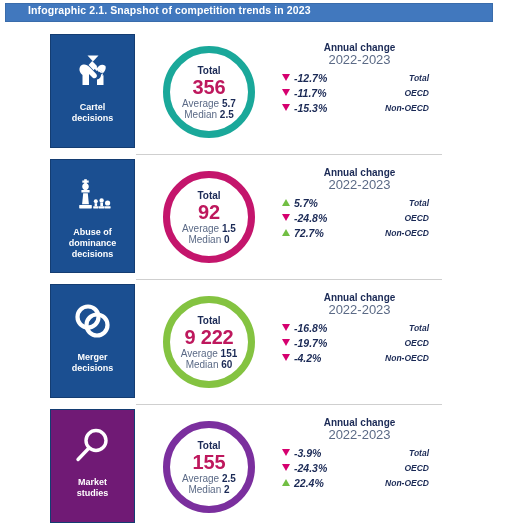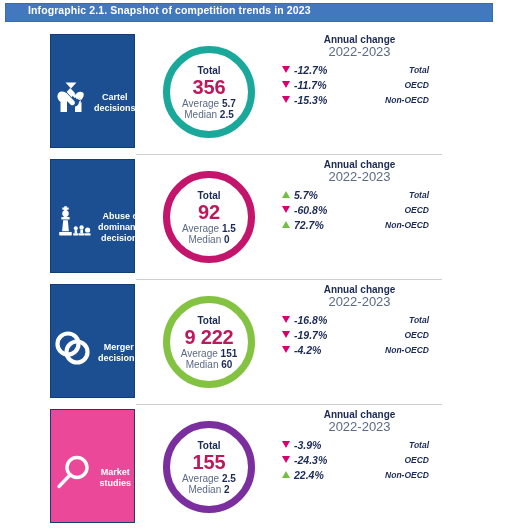--- a/index.html
+++ b/index.html
@@ -66,21 +66,21 @@
   .panel {
     position: absolute;
     left: 50px;
     top: 4px;
     width: 85px;
     height: 114px;
     background: #1b4f91;
     border: 1px solid #143d72;
     box-sizing: border-box;
     display: flex;
-    flex-direction: row;
+    flex-direction: column;
     align-items: center;
     justify-content: flex-start;
     padding-top: 14px;
   }
   .panel .icon-wrap {
     width: 46px;
     height: 44px;
     display: flex;
     align-items: center;
     justify-content: center;
@@ -135,21 +135,21 @@
   }
   .circle .c-sub b {
     color: #1b2a56;
     font-weight: bold;
   }
 
   
   .change {
     position: absolute;
     left: 282px;
-    top: 4px;
+    top: 12px;
     width: 155px;
   }
   .change .ch-title {
     text-align: center;
     font-size: 10px;
     font-weight: bold;
     color: #1b2a56;
     line-height: 12px;
   }
   .change .ch-period {
@@ -282,21 +282,21 @@
       <div class="change">
         <div class="ch-title">Annual change</div>
         <div class="ch-period">2022-2023</div>
         <div class="change-row">
           <span class="tri up" style="border-bottom-color: rgb(114, 191, 68);"></span>
           <span class="ch-value">5.7%</span>
           <span class="ch-group">Total</span>
         </div>
         <div class="change-row">
           <span class="tri down" style="border-top-color: rgb(214, 0, 111);"></span>
-          <span class="ch-value">-60.8%</span>
+          <span class="ch-value">-24.8%</span>
           <span class="ch-group">OECD</span>
         </div>
         <div class="change-row">
           <span class="tri up" style="border-bottom-color: rgb(114, 191, 68);"></span>
           <span class="ch-value">72.7%</span>
           <span class="ch-group">Non-OECD</span>
         </div>
       </div>
       <div class="row-sep"></div>
     </div>
@@ -332,21 +332,21 @@
         </div>
         <div class="change-row">
           <span class="tri down" style="border-top-color: rgb(214, 0, 111);"></span>
           <span class="ch-value">-4.2%</span>
           <span class="ch-group">Non-OECD</span>
         </div>
       </div>
       <div class="row-sep"></div>
     </div>
     <div class="row">
-      <div class="panel" style="background: #ec4899;">
+      <div class="panel" style="background: #701a75;">
         <div class="icon-wrap">
           <svg width="42" height="40" viewBox="0 0 42 40">
             <circle cx="24" cy="14.5" r="10" fill="none" stroke="#ffffff" stroke-width="3.4"></circle>
             <line x1="17" y1="22" x2="6" y2="33.5" stroke="#ffffff" stroke-width="3.4" stroke-linecap="round"></line>
           </svg>
         </div>
         <div class="panel-label">Market
 studies</div>
       </div>
       <div class="circle" style="border-color: rgb(123, 47, 158);">

